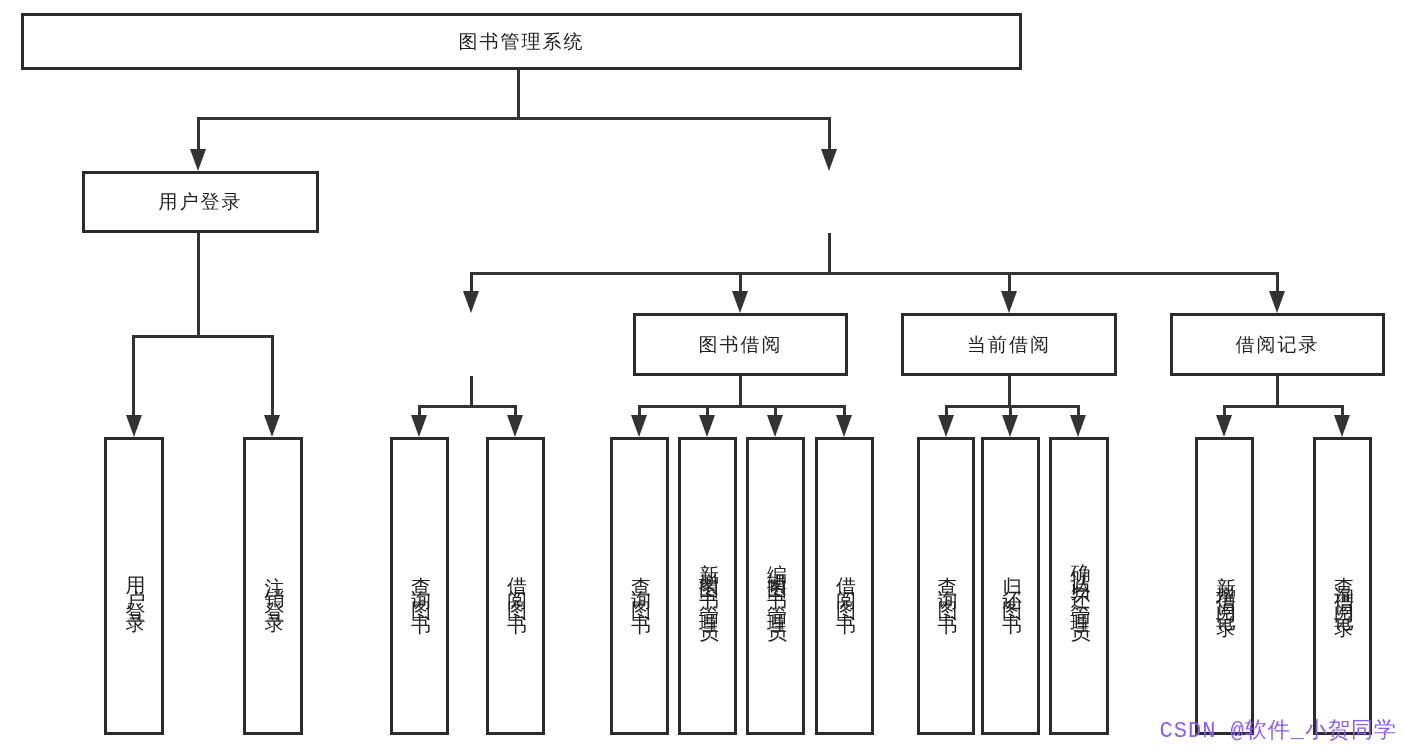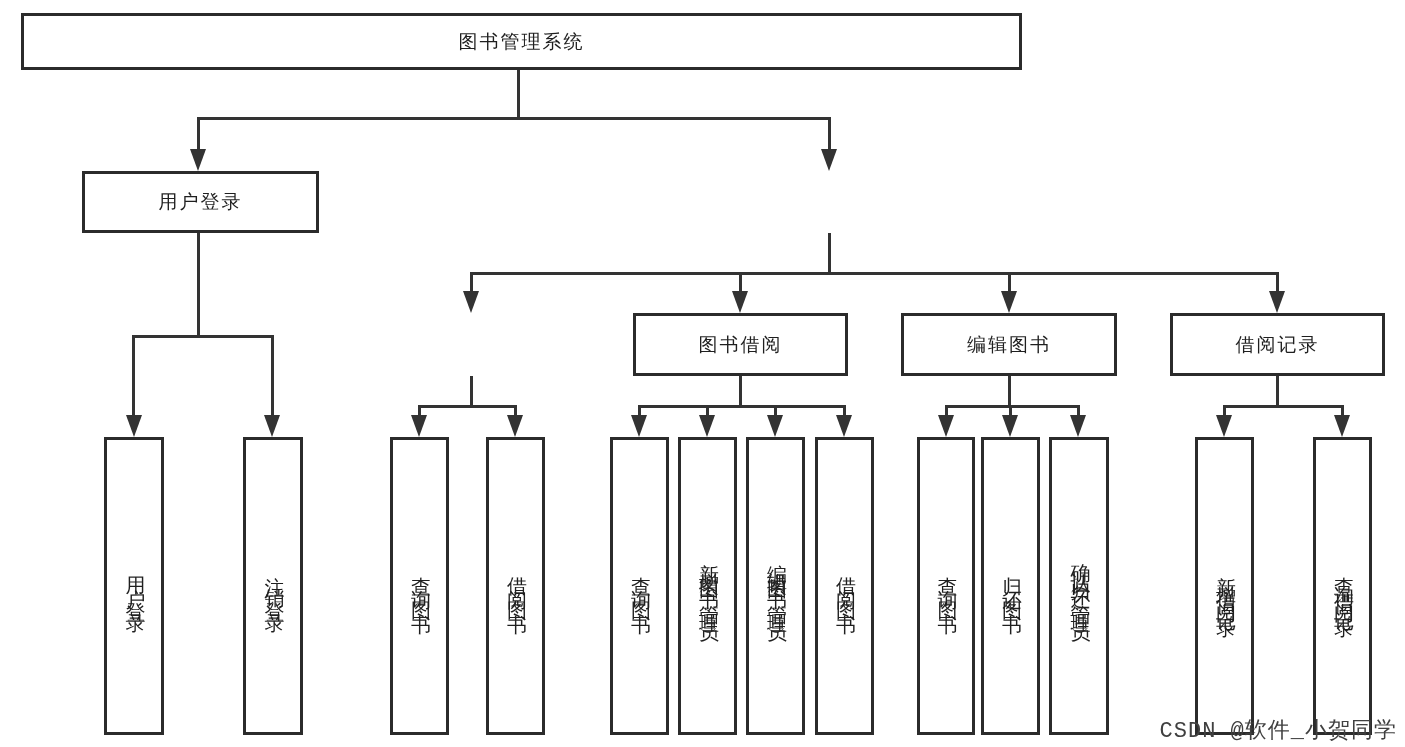--- a/index.html
+++ b/index.html
@@ -18,38 +18,38 @@
   }
   .leaf.dense{letter-spacing:0.42em;}
   .vline{position:absolute;width:3px;background:#333333;}
   .hline{position:absolute;height:3px;background:#333333;}
   .arrow{
     position:absolute;width:0;height:0;
     border-left:8px solid transparent;border-right:8px solid transparent;
     border-top:22px solid #333333;
   }
   .watermark{
-    position:absolute;right:8px;bottom:2px;font-size:22px;color:#404040;
+    position:absolute;right:8px;bottom:2px;font-size:22px;color:#8b5cf6;
     letter-spacing:1px;white-space:nowrap;
   }
 </style>
 </head>
 <body>
 
 <div class="stage">
 
   <div class="node h-node" style="left:21px;top:13px;width:1001px;height:57px;">图书管理系统</div>
 
   <div class="node h-node" style="left:82px;top:171px;width:237px;height:62px;">用户登录</div>
 
 
 
   <div class="node h-node" style="left:633px;top:313px;width:215px;height:63px;">图书借阅</div>
 
-  <div class="node h-node" style="left:901px;top:313px;width:216px;height:63px;">编辑图书</div>
+  <div class="node h-node" style="left:901px;top:313px;width:216px;height:63px;">当前借阅</div>
 
   <div class="node h-node" style="left:1170px;top:313px;width:215px;height:63px;">借阅记录</div>
 
   <div class="node leaf" style="left:104px;top:437px;width:60px;height:298px;">用户登录</div>
 
   <div class="node leaf" style="left:243px;top:437px;width:60px;height:298px;">注销登录</div>
 
   <div class="node leaf" style="left:390px;top:437px;width:59px;height:298px;">查询图书</div>
 
   <div class="node leaf" style="left:486px;top:437px;width:59px;height:298px;">借阅图书</div>

